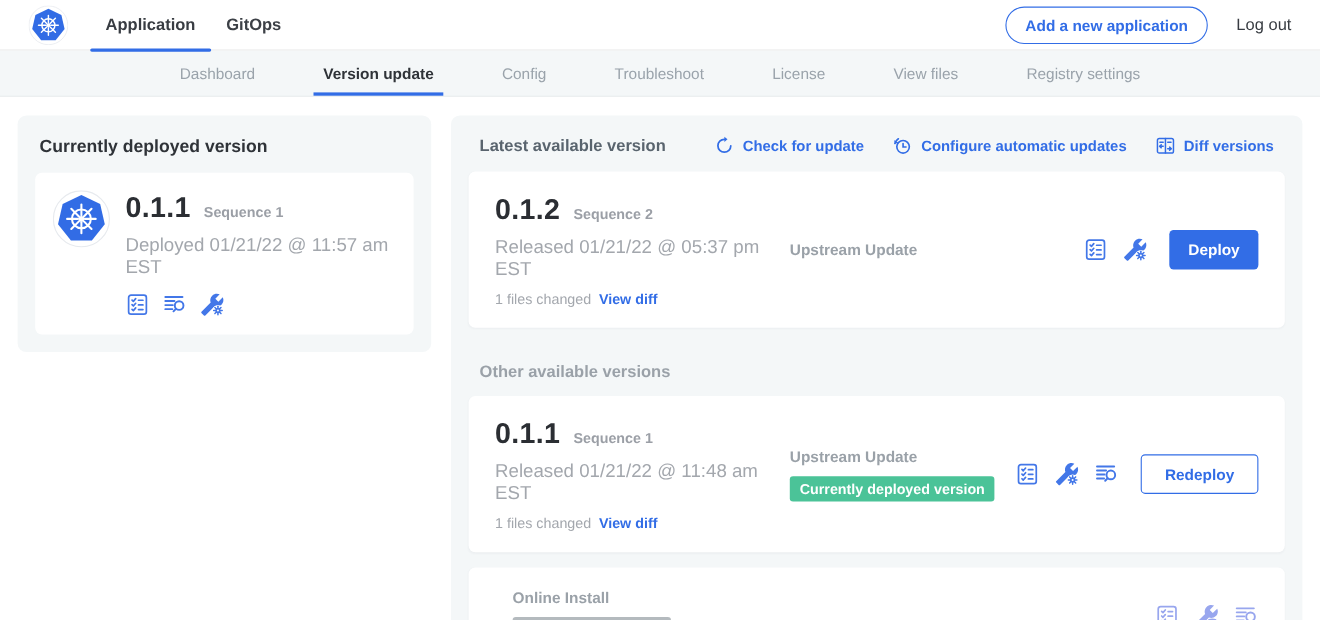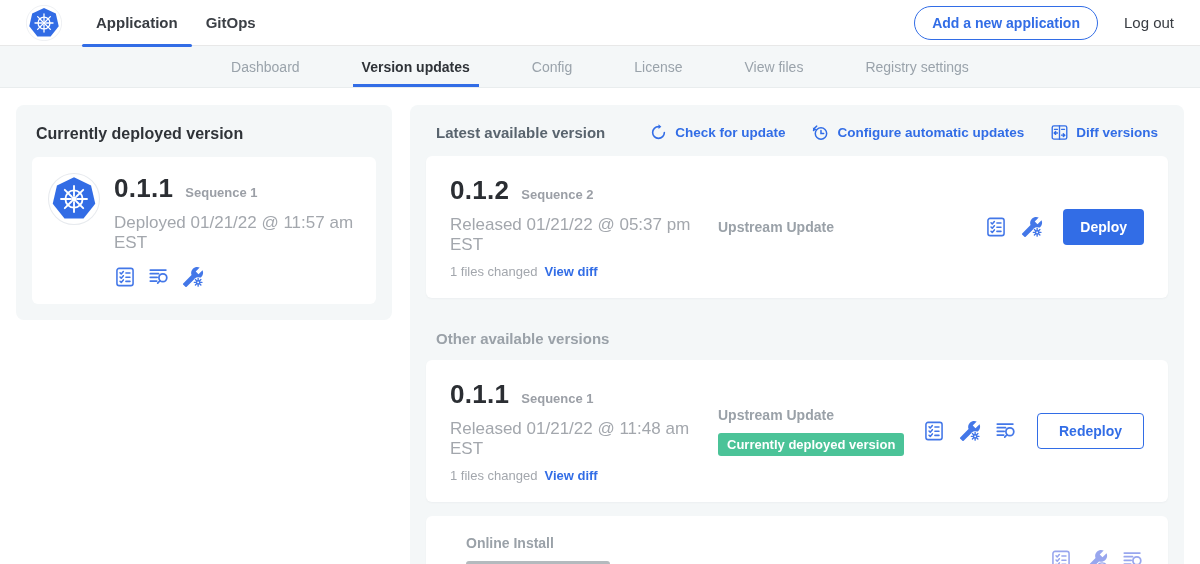--- a/index.html
+++ b/index.html
@@ -198,24 +198,27 @@
   <div class="hdr-spacer"></div>
   <button class="add-app-btn">Add a new application</button>
   <span class="logout">Log out</span>
 </div>
 
 <div class="subnav">
   <div class="subnav-tab">
       <span>Dashboard</span>
     </div>
   <div class="subnav-tab active">
-      <span>Version updates</span>
+      <span>Version update</span>
     </div>
   <div class="subnav-tab">
       <span>Config</span>
+    </div>
+  <div class="subnav-tab">
+      <span>Troubleshoot</span>
     </div>
   <div class="subnav-tab">
       <span>License</span>
     </div>
   <div class="subnav-tab">
       <span>View files</span>
     </div>
   <div class="subnav-tab">
       <span>Registry settings</span>
     </div>

